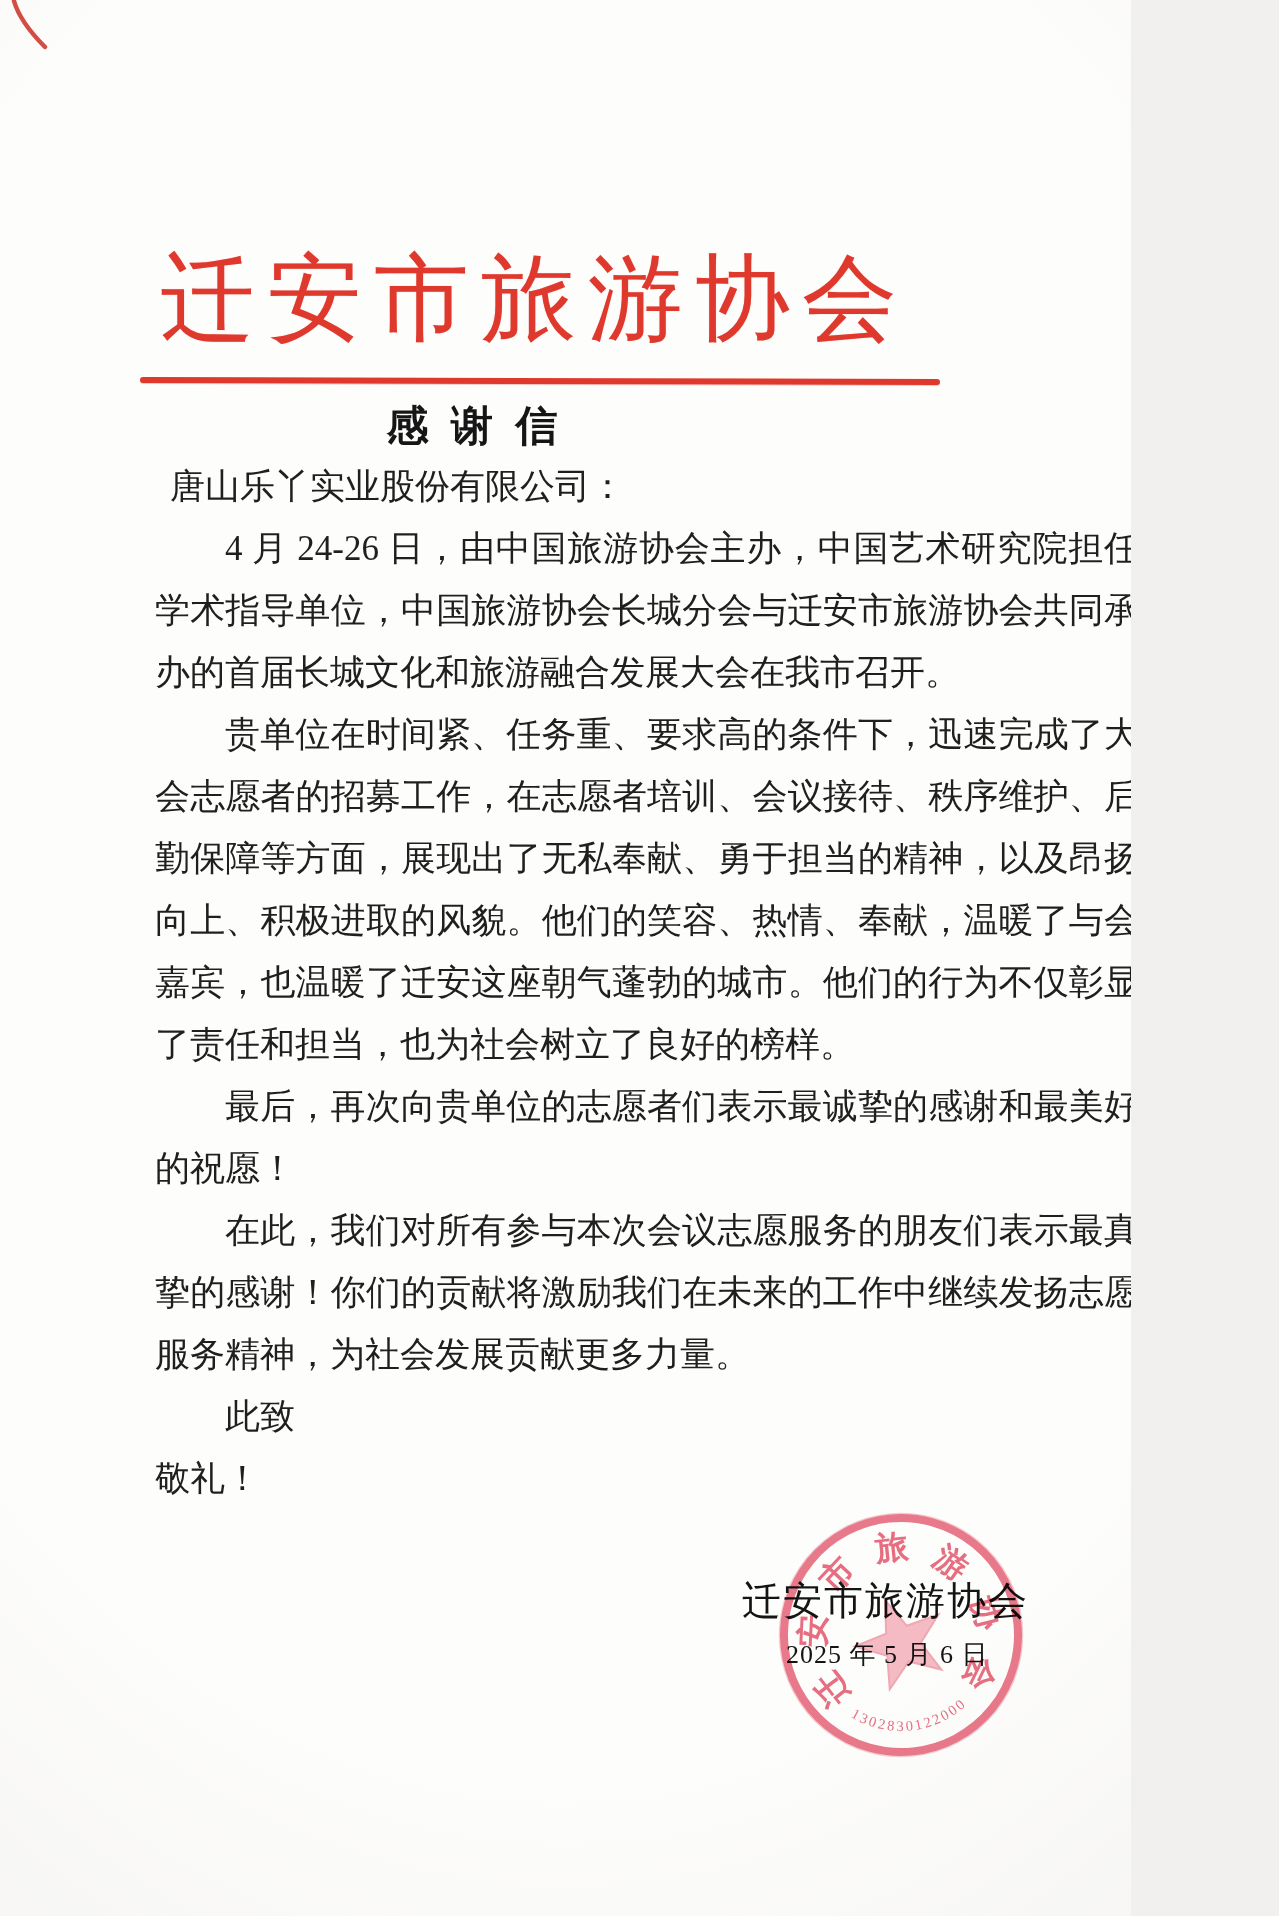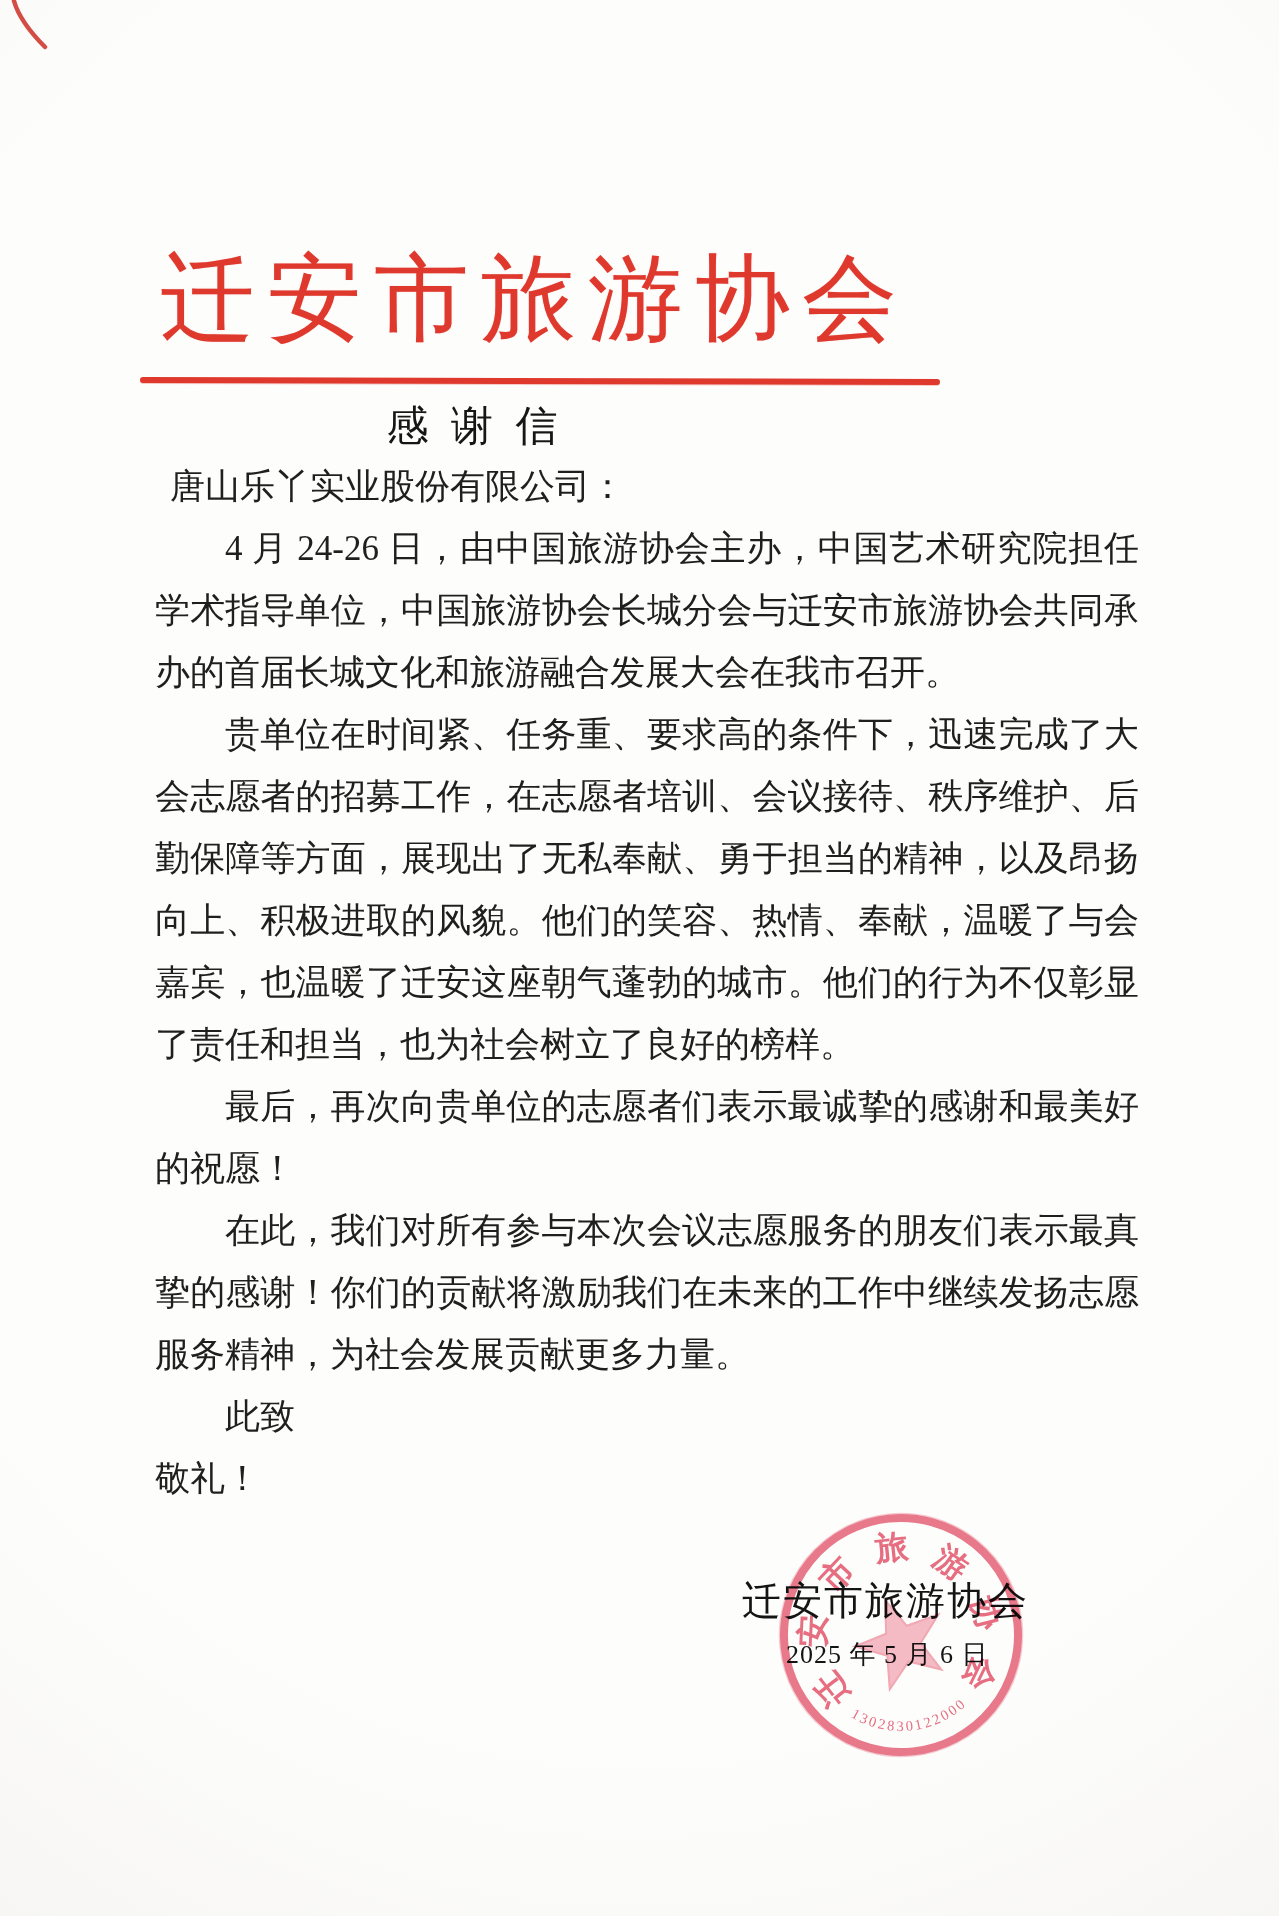--- a/index.html
+++ b/index.html
@@ -7,40 +7,40 @@
     --seal:#e4566c;
     --ink:#1f1f1f;
   }
   html,body{margin:0;padding:0;}
   body{
     width:1279px;height:1916px;
     font-family:"Liberation Serif","DejaVu Serif",serif;
     background:#f1f0ee;
   }
   .page{
-    position:relative;width:1279px;height:1916px;overflow:hidden;
+    position:relative;width:1131px;height:1916px;overflow:hidden;
     background:radial-gradient(120% 90% at 50% 42%, #fdfdfc 55%, #f3f2f0 90%, #ebe9e7 100%);
   }
   .corner-mark{position:absolute;left:2px;top:0;}
   .letterhead{
     position:absolute;left:160px;top:248px;width:780px;
     font-size:95px;line-height:1.08;letter-spacing:12px;
     color:var(--accent);white-space:nowrap;
     text-shadow:0 0 1px rgba(223,56,45,.35);
   }
   .rule{
     position:absolute;left:140px;top:378px;width:800px;height:6px;
     background:var(--accent);border-radius:3px;
     transform:rotate(.15deg);
     box-shadow:0 1px 0 rgba(223,56,45,.25);
   }
   .title{
     position:absolute;left:155px;top:398px;width:640px;
     font-size:42px;letter-spacing:6px;color:#161616;text-align:center;
-    font-weight:400;
+    font-weight:700;
   }
   .body-text{
     position:absolute;left:155px;top:456px;width:984px;
     font-size:35px;line-height:62px;color:var(--ink);
     text-align:justify;
   }
   .body-text .recipient{text-indent:0;margin-left:15px;}
   .body-text p{margin:0;text-indent:2em;text-align:justify;}
   .body-text .cizhi{text-indent:2em;}
   .body-text .jingli{text-indent:0;}

